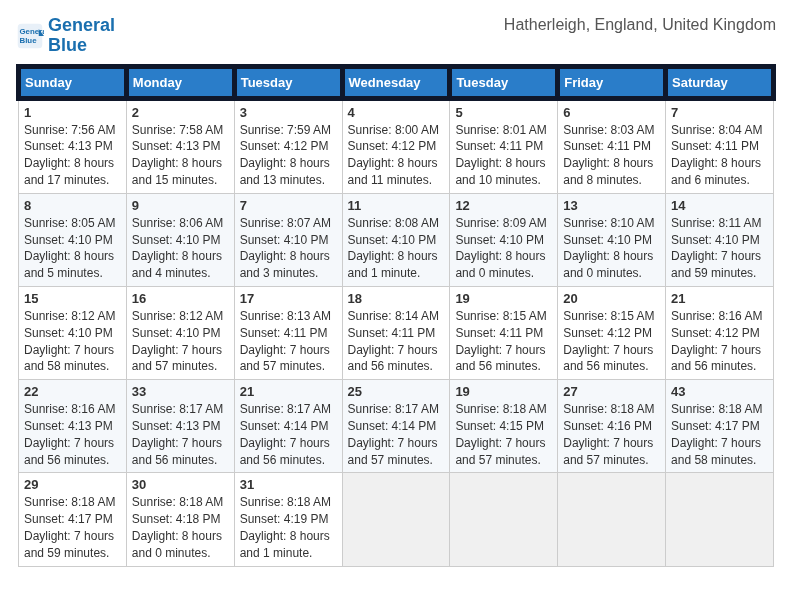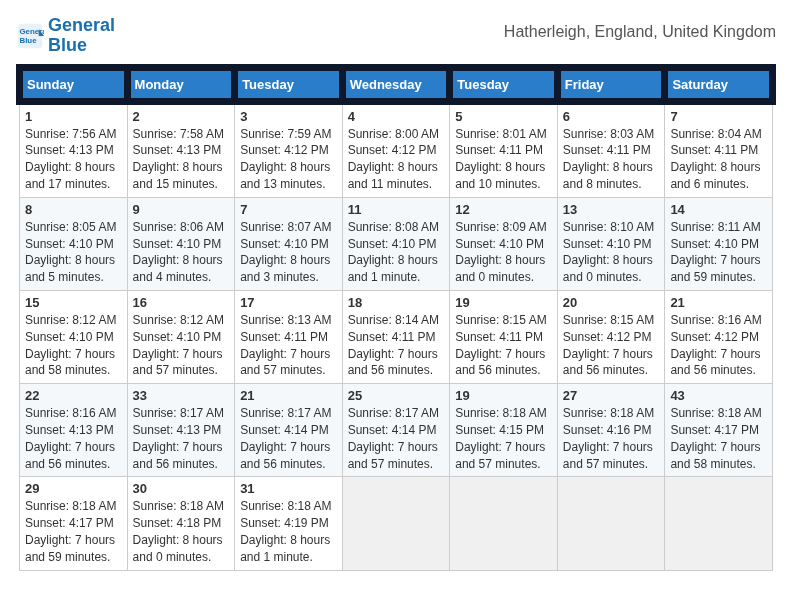--- a/index.html
+++ b/index.html
@@ -38,35 +38,35 @@
       text-align: right;
     }
     .month-title {
       font-size: 32px;
       font-weight: bold;
       color: #333;
     }
     .location-title {
       font-size: 16px;
       color: #555;
-      margin-top: 7px;
+      margin-top: 0;
     }
     table {
       width: 100%;
       border-collapse: collapse;
       table-layout: fixed;
     }
     thead tr th {
       background-color: #2a7dc9;
       color: #fff;
       font-size: 13px;
       font-weight: bold;
       padding: 6px 4px;
       text-align: left;
-      border: 7px solid #0f172a;
+      border: 5px solid #0f172a;
     }
     tbody tr {
       background: #fff;
     }
     tbody tr:nth-child(even) {
       background: #f5f8fb;
     }
     tbody tr td {
       border: 1px solid #ccc;
       vertical-align: top;

